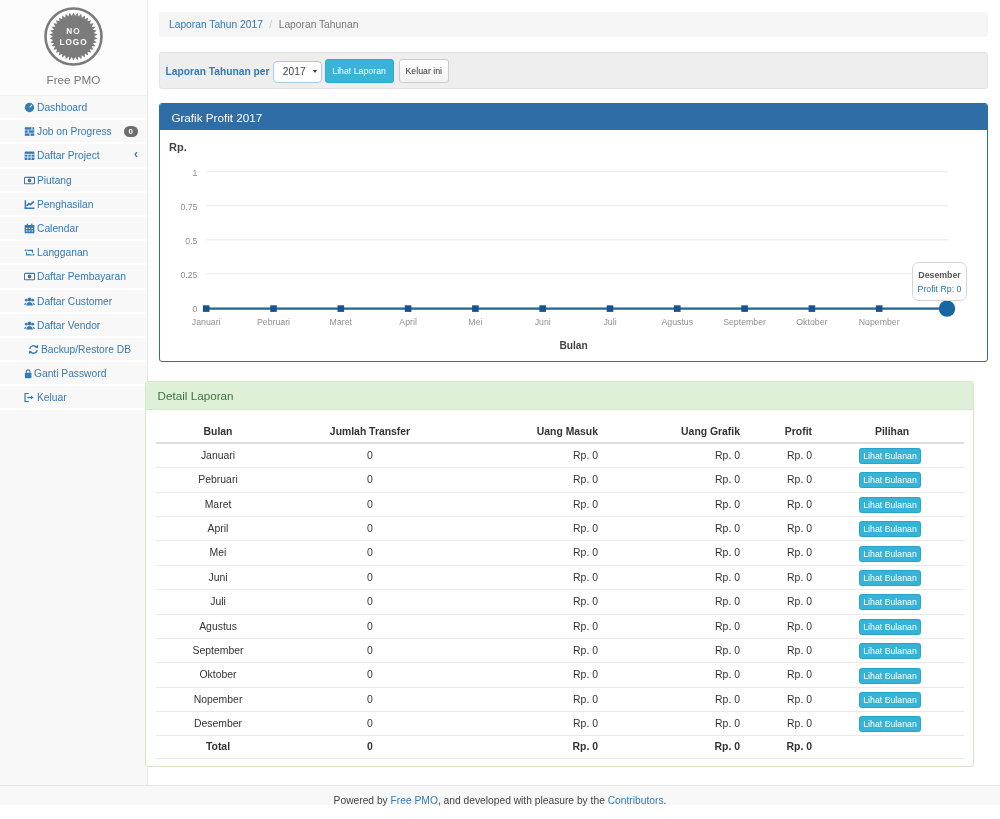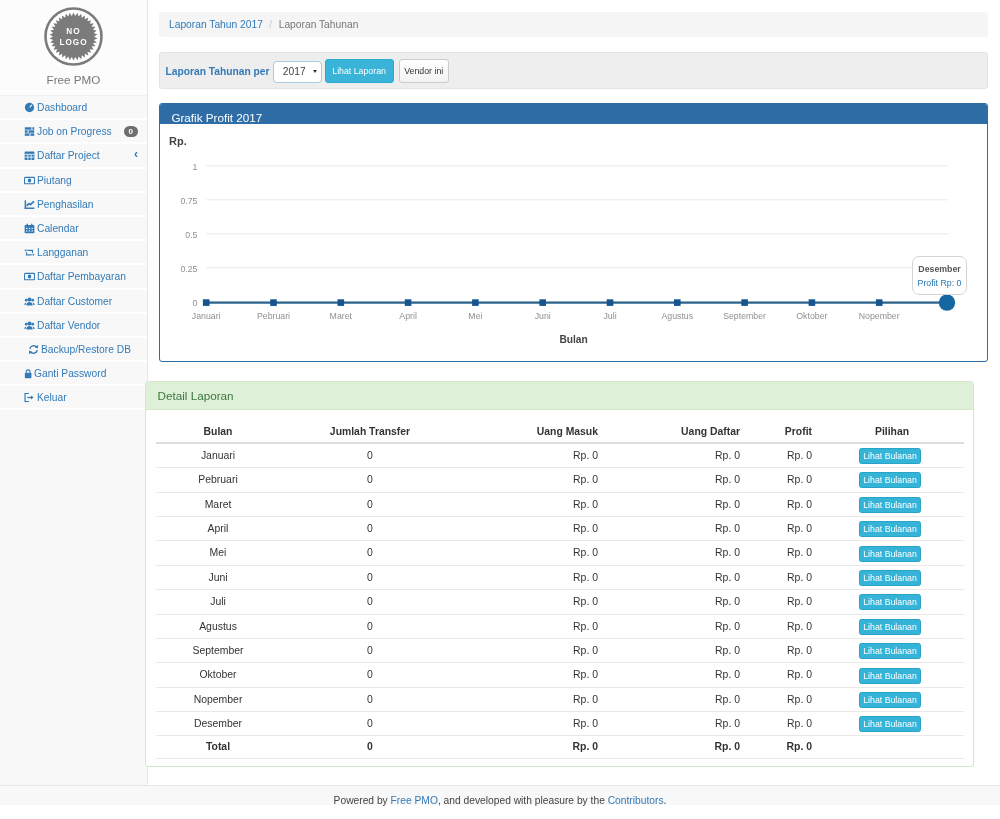--- a/index.html
+++ b/index.html
@@ -27,21 +27,21 @@
 .well { position:absolute; left:159px; top:52px; width:829px; height:37px; background:#eeeeee; border:1px solid #e3e3e3; border-radius:3px; }
 .well .lbl { position:absolute; left:5.5px; top:13px; color:#337ab7; font-weight:bold; font-size:10.25px; }
 .sel { position:absolute; left:112.8px; top:8px; width:48.8px; height:21.5px; background:#fff; border:1px solid #aacbe0; border-radius:4px; font-size:10.25px; color:#444; line-height:19.5px; padding-left:9px; }
 .sel .car { position:absolute; right:4px; top:8px; width:0; height:0; border-left:2.8px solid transparent; border-right:2.8px solid transparent; border-top:3.8px solid #333; }
 .btn { display:inline-block; border-radius:3px; text-align:center; white-space:nowrap; }
 .btn-info-lg { position:absolute; left:164.6px; top:6px; width:69px; height:24.4px; background:#39b3d7; border:1px solid #2aabd2; color:#fff; font-size:8.78px; line-height:22.4px; }
 .btn-default { position:absolute; left:239px; top:6px; width:49.5px; height:24.4px; background:linear-gradient(#fff,#f2f2f2); border:1px solid #ccc; color:#333; font-size:8.78px; line-height:22.4px; }
 
 
 .panel-chart { position:absolute; left:159px; top:103px; width:829px; height:259px; background:#fff; border:1px solid #2e6da6; border-radius:3px; }
-.panel-chart .hd { height:20px; background:#2e6da6; color:#fff; font-size:11.7px; line-height:27px; padding-left:11.4px; border-radius:2px 2px 0 0; }
+.panel-chart .hd { height:26px; background:#2e6da6; color:#fff; font-size:11.7px; line-height:27px; padding-left:11.4px; border-radius:2px 2px 0 0; }
 .chart-wrap { position:relative; height:229px; }
 .tooltip-box { position:absolute; left:752.2px; top:132.2px; width:54.7px; height:39.3px; background:rgba(255,255,255,.96); border:1.5px solid #d5d5d5; border-radius:7px; text-align:center; }
 .tooltip-box .m { font-size:8.78px; font-weight:bold; color:#555; margin-top:6.5px; }
 .tooltip-box .v { font-size:8.78px; color:#2577b5; margin-top:4.5px; }
 
 
 .panel-green { position:absolute; left:145px; top:381px; width:829px; height:385.5px; background:#fff; border:1px solid #d6e9c6; border-radius:3px; }
 .panel-green .hd { height:27.7px; background:#dff0d8; color:#3c763d; font-size:11.7px; line-height:27px; padding-left:11.5px; border-bottom:1px solid #d6e9c6; border-radius:2px 2px 0 0; }
 .panel-green .bd { padding:9.5px 10px 0 10px; }
 table.rpt { width:100%; border-collapse:collapse; font-size:10.45px; color:#333; table-layout:fixed; }
@@ -182,21 +182,21 @@
       </li>
     </ul>
 </div>
 
 <div class="breadcrumb"><a href="#">Laporan Tahun 2017</a><span class="sep">/</span>Laporan Tahunan</div>
 
 <div class="well">
   <span class="lbl">Laporan Tahunan per</span>
   <span class="sel">2017<span class="car"></span></span>
   <a class="btn btn-info-lg">Lihat Laporan</a>
-  <a class="btn btn-default">Vendor ini</a>
+  <a class="btn btn-default">Keluar ini</a>
 </div>
 
 <div class="panel-chart">
   <div class="hd">Grafik Profit 2017</div>
   <div class="chart-wrap">
     <svg width="827" height="229" viewBox="0 0 827 229" id="chartsvg">
         <line x1="46.30000000000001" y1="41.80000000000001" x2="788" y2="41.80000000000001" stroke="#e8e8e8" stroke-width="1"></line>
         <text x="37.5" y="45.8" text-anchor="end" font-size="8.78" fill="#909090">1</text>
         <line x1="46.30000000000001" y1="75.80000000000001" x2="788" y2="75.80000000000001" stroke="#e8e8e8" stroke-width="1"></line>
         <text x="37.5" y="79.8" text-anchor="end" font-size="8.78" fill="#909090">0.75</text>
@@ -250,21 +250,21 @@
           <col style="width:146px">
         <col style="width:142px">
           <col style="width:72px">
           <col style="width:144px">
       </colgroup>
       <thead>
         <tr>
             <th class="c">Bulan</th>
             <th class="c">Jumlah Transfer</th>
             <th class="r">Uang Masuk</th>
-            <th class="r">Uang Daftar</th>
+            <th class="r">Uang Grafik</th>
             <th class="r">Profit</th>
             <th class="c">Pilihan</th>
           </tr>
       </thead>
       <tbody id="tbody">
           <tr>
             <td class="c">Januari</td>
             <td class="c">0</td>
             <td class="r">Rp. 0</td>
             <td class="r">Rp. 0</td>

